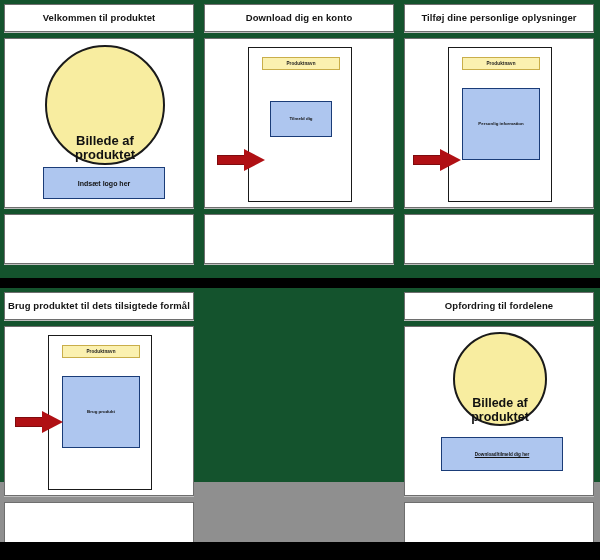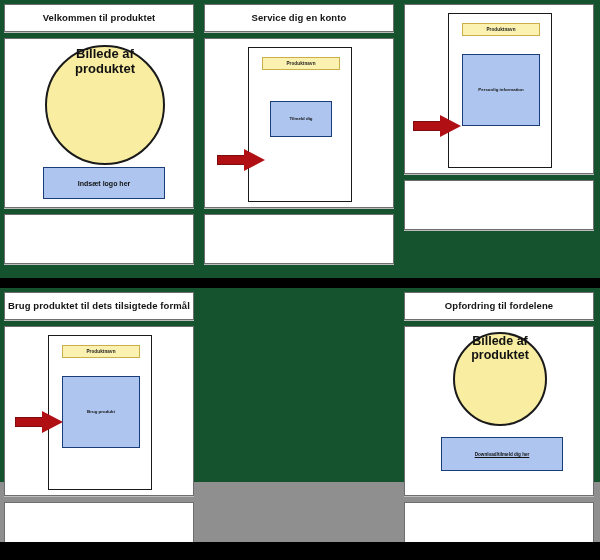--- a/index.html
+++ b/index.html
@@ -105,21 +105,21 @@
     border-left:21px solid #b01014;
   }
   .arr-a{left:12px;top:110px;}
   .arr-b{left:8px;top:110px;}
   .arr-c{left:10px;top:84px;}
 
   
   .circle{
     position:absolute;border-radius:50%;
     background:#f8eda0;border:2px solid #1a1a1a;
-    display:flex;align-items:flex-start;justify-content:center;
+    display:flex;align-items:flex-end;justify-content:center;
     box-sizing:border-box;
   }
   .circle span{
     font-size:13px;font-weight:bold;color:#111;
     text-align:center;line-height:1.12;
   }
   .circ-a{left:40px;top:6px;width:120px;height:120px;}
   .circ-b{left:48px;top:5px;width:94px;height:94px;}
   .circ-b span{font-size:12.5px;width:72px;}
 
@@ -154,40 +154,43 @@
         </div>
         <div class="logobox">
           <span>Indsæt logo her</span>
         </div>
       </div>
       <div class="cell cell-foot"></div>
     </div>
 
     <div class="panel col-1">
       <div class="cell cell-title">
-        <span>Service dig en konto</span>
+        <span>Download dig en konto</span>
       </div>
       <div class="cell cell-body">
         <div class="device dev-a">
           <div class="prodname">
             <span>Produktnavn</span>
           </div>
           <div class="contentbox cb-small">
             <span>Tilmeld dig</span>
           </div>
         </div>
         <div class="arrow arr-a">
           <div class="shaft"></div>
           <div class="head"></div>
         </div>
       </div>
       <div class="cell cell-foot"></div>
     </div>
 
     <div class="panel col-2">
+      <div class="cell cell-title">
+        <span>Tilføj dine personlige oplysninger</span>
+      </div>
       <div class="cell cell-body">
         <div class="device dev-a">
           <div class="prodname">
             <span>Produktnavn</span>
           </div>
           <div class="contentbox cb-big">
             <span>Personlig information</span>
           </div>
         </div>
         <div class="arrow arr-b">

